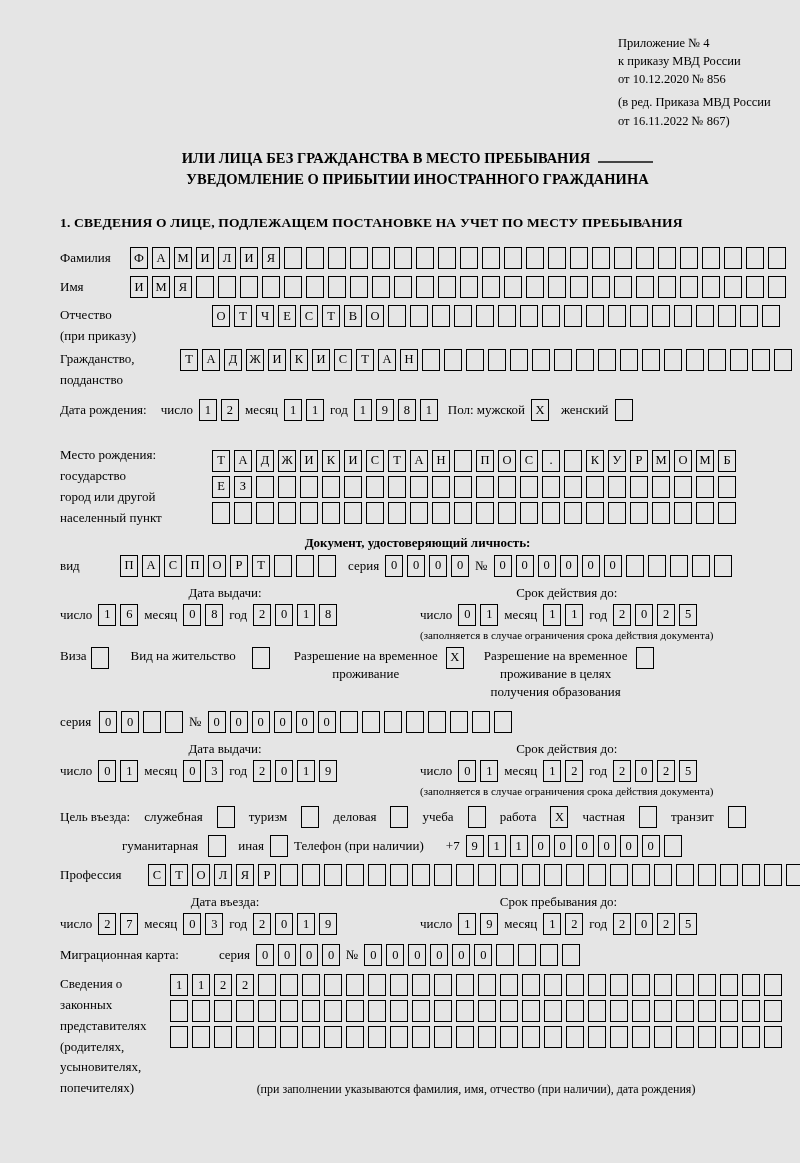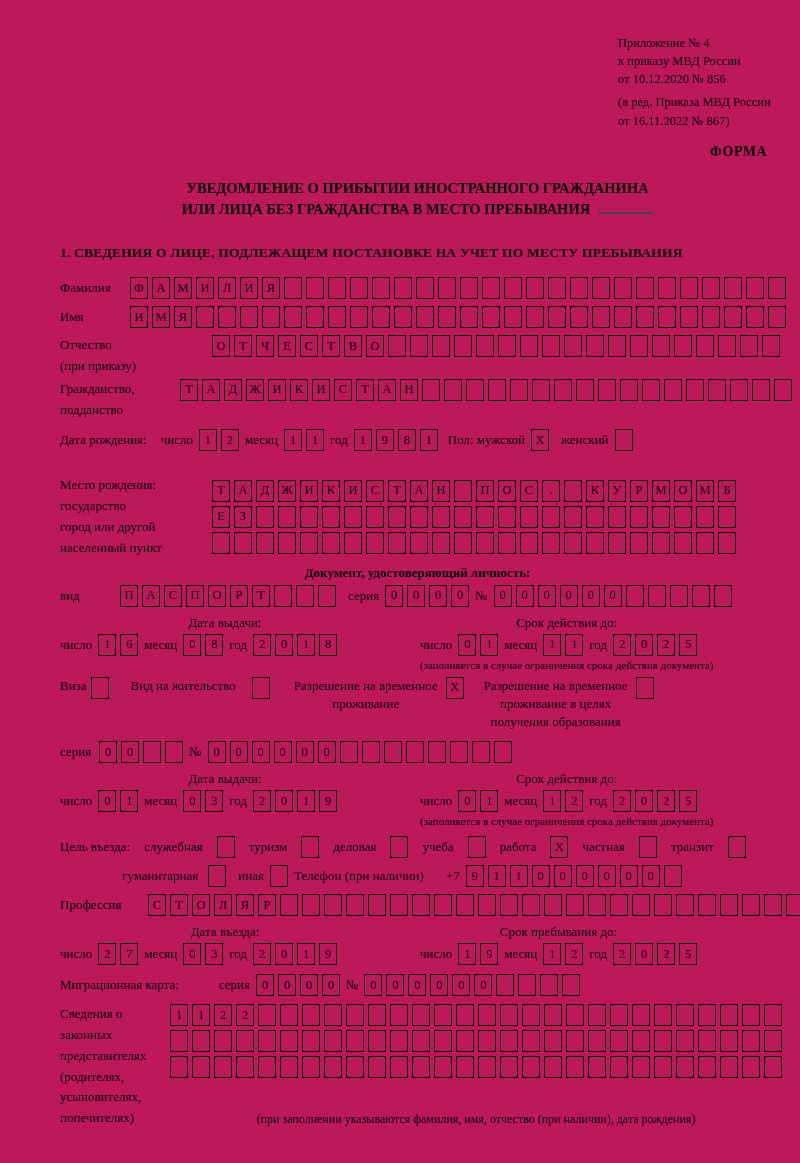--- a/index.html
+++ b/index.html
@@ -1,20 +1,20 @@
 <!DOCTYPE html>
 <html><head>
 <meta charset="utf-8">
 <style>
   html,body{margin:0;padding:0;background:#fff;}
   .page{
     width:800px;height:1163px;box-sizing:border-box;
     padding:34px 25px 16px 60px;
     font-family:"Liberation Serif","DejaVu Serif",serif;
-    color:#000;font-size:13px;background:#be185d;position:relative;overflow:hidden;
+    color:#000;font-size:13px;background:#e5e5e5;position:relative;overflow:hidden;
   }
   .hdr{margin-left:558px;line-height:1.45;font-size:12.5px;white-space:nowrap;}
   .hdr .gap{margin-top:5px;}
   .form-label{text-align:right;margin-right:8px;margin-top:14px;font-weight:bold;font-size:14px;letter-spacing:.5px;}
   .title{text-align:center;font-weight:bold;font-size:14.5px;line-height:1.5;margin-top:18px;}
   .blank-line{display:inline-block;width:55px;border-bottom:2px solid #444;height:.9em;margin-left:8px;}
   .sec-heading{font-weight:bold;font-size:13.5px;margin-top:24px;letter-spacing:.2px;}
   .row{display:flex;align-items:center;margin-top:7px;}
   .row2{display:flex;align-items:flex-start;margin-top:7px;}
   .lbl{flex-shrink:0;}
@@ -43,25 +43,24 @@
 <div class="page">
 
   <div class="hdr">
     <div>Приложение № 4</div>
     <div>к приказу МВД России</div>
     <div>от 10.12.2020 № 856</div>
     <div class="gap">(в ред. Приказа МВД России</div>
     <div>от 16.11.2022 № 867)</div>
   </div>
 
-  <div class="form-label">ФОРМА</div>
 
   <div class="title">
+    <div><span>ИЛИ ЛИЦА БЕЗ ГРАЖДАНСТВА В МЕСТО ПРЕБЫВАНИЯ</span><span class="blank-line"></span></div>
     <div>УВЕДОМЛЕНИЕ О ПРИБЫТИИ ИНОСТРАННОГО ГРАЖДАНИНА</div>
-    <div><span>ИЛИ ЛИЦА БЕЗ ГРАЖДАНСТВА В МЕСТО ПРЕБЫВАНИЯ</span><span class="blank-line"></span></div>
   </div>
 
   <div class="sec-heading">1. СВЕДЕНИЯ О ЛИЦЕ, ПОДЛЕЖАЩЕМ ПОСТАНОВКЕ НА УЧЕТ ПО МЕСТУ ПРЕБЫВАНИЯ</div>
 
   <div class="row" style="margin-top:16px;">
     <span class="lbl" style="width:70px;">Фамилия</span>
     <span class="cells">
         <span class="cell">Ф</span>
         <span class="cell">А</span>
         <span class="cell">М</span>

